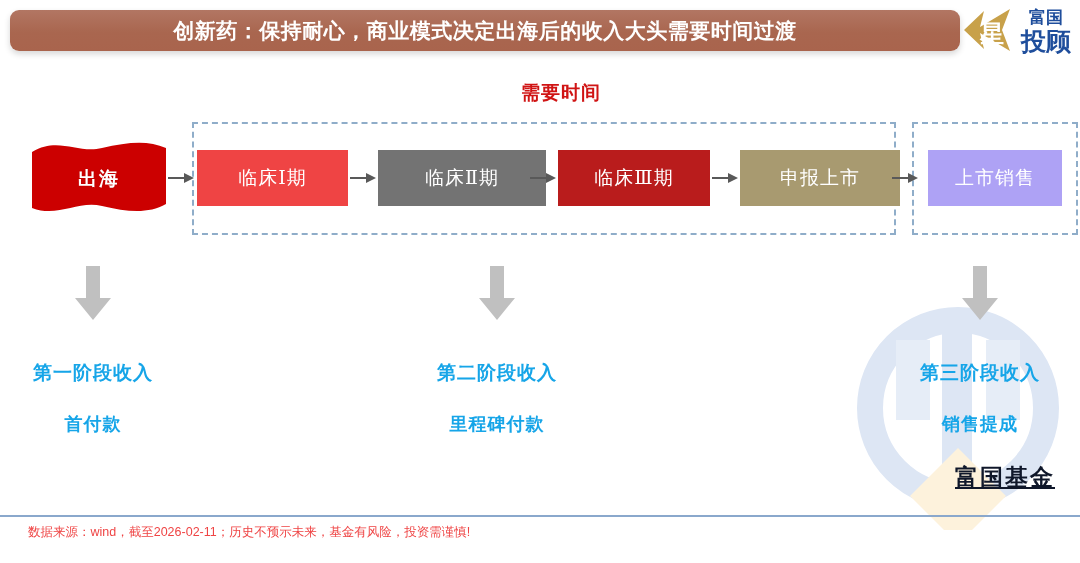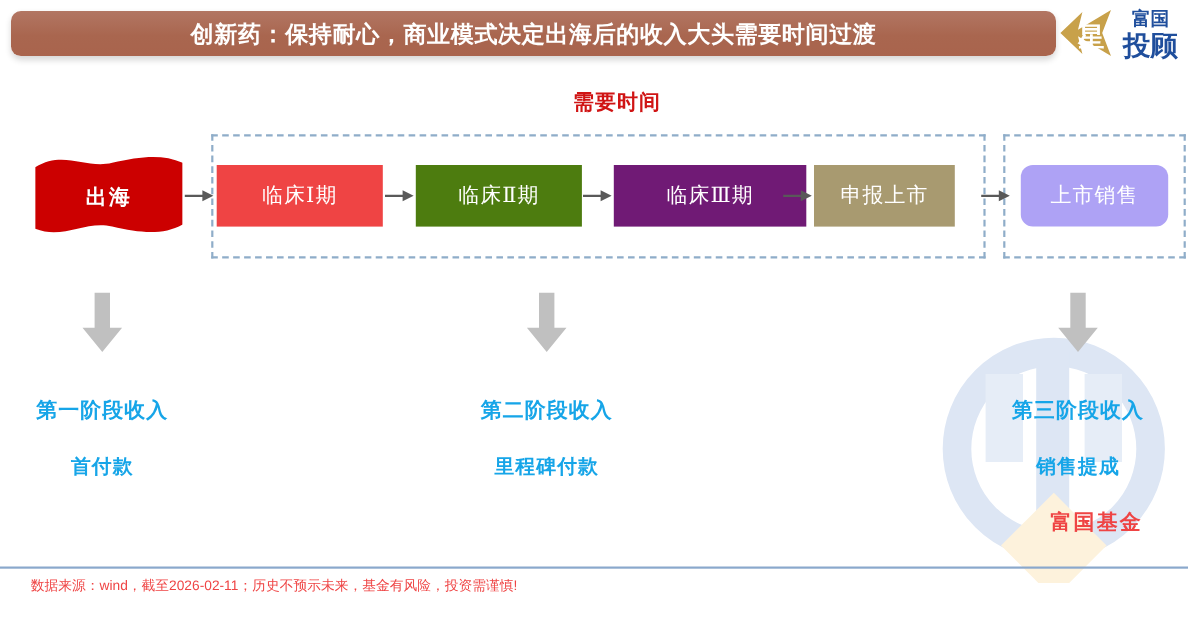--- a/index.html
+++ b/index.html
@@ -17,23 +17,24 @@
   .watermark {
     position: absolute;
     left: 838px; top: 300px;
     width: 240px; height: 230px;
     pointer-events: none;
     opacity: 1;
   }
   .wm-text {
     position: absolute;
     left: 955px; top: 462px;
-    font-size: 19px; font-weight: bold;
-    color: #ef4444; letter-spacing: 2px;
-    white-space: nowrap;
+    font-size: 23px; font-weight: bold;
+    color: #0f172a; letter-spacing: 2px;
+    white-space: nowrap;
+    text-decoration: underline;
   }
 
   
   .header-bar {
     position: absolute;
     left: 10px; top: 10px;
     width: 950px; height: 41px;
     background: linear-gradient(180deg,#b27663 0%,#a9664f 55%,#a9644d 100%);
     border-radius: 9px;
     box-shadow: 0 3px 6px rgba(0,0,0,0.16);
@@ -172,30 +173,30 @@
 
   <svg class="flag" viewBox="0 0 134 74" preserveAspectRatio="none">
     <path d="M0 10 C 26 -6, 46 12, 70 6 C 96 0, 116 -2, 134 6 L134 62 C 116 72, 96 70, 70 64 C 46 58, 26 76, 0 66 Z" fill="#cc0000"></path>
   </svg>
   <div class="flag-label">出海</div>
 
   <div id="stage-layer">
       <div class="stage" style="left: 197px; width: 151px; background: #ef4444;">
         <span>临床Ⅰ期</span>
       </div>
-      <div class="stage" style="left: 378px; width: 151px; background: #4d7c0f;">
+      <div class="stage" style="left: 378px; width: 168px; background: #737373;">
         <span>临床Ⅱ期</span>
       </div>
-      <div class="stage" style="left: 558px; width: 175px; background: #701a75;">
+      <div class="stage" style="left: 558px; width: 152px; background: #b91c1c;">
         <span>临床Ⅲ期</span>
       </div>
-      <div class="stage" style="left: 740px; width: 128px; background: rgb(168, 154, 112); text-align: center;">
+      <div class="stage" style="left: 740px; width: 160px; background: rgb(168, 154, 112); text-align: center;">
         <span>申报上市</span>
       </div>
-      <div class="stage" style="left: 928px; width: 134px; background: rgb(174, 162, 245); border-radius: 11px;">
+      <div class="stage" style="left: 928px; width: 134px; background: rgb(174, 162, 245);">
         <span>上市销售</span>
       </div>
     </div>
 
   <div id="connector-layer">
       <svg class="arrow-h" viewBox="0 0 30 20" style="left: 166px;">
         <path d="M2 10 L20 10" stroke="#595959" stroke-width="2" fill="none"></path>
         <path d="M18 5 L28 10 L18 15 Z" fill="#595959"></path>
       </svg>
       <svg class="arrow-h" viewBox="0 0 30 20" style="left: 348px;">

